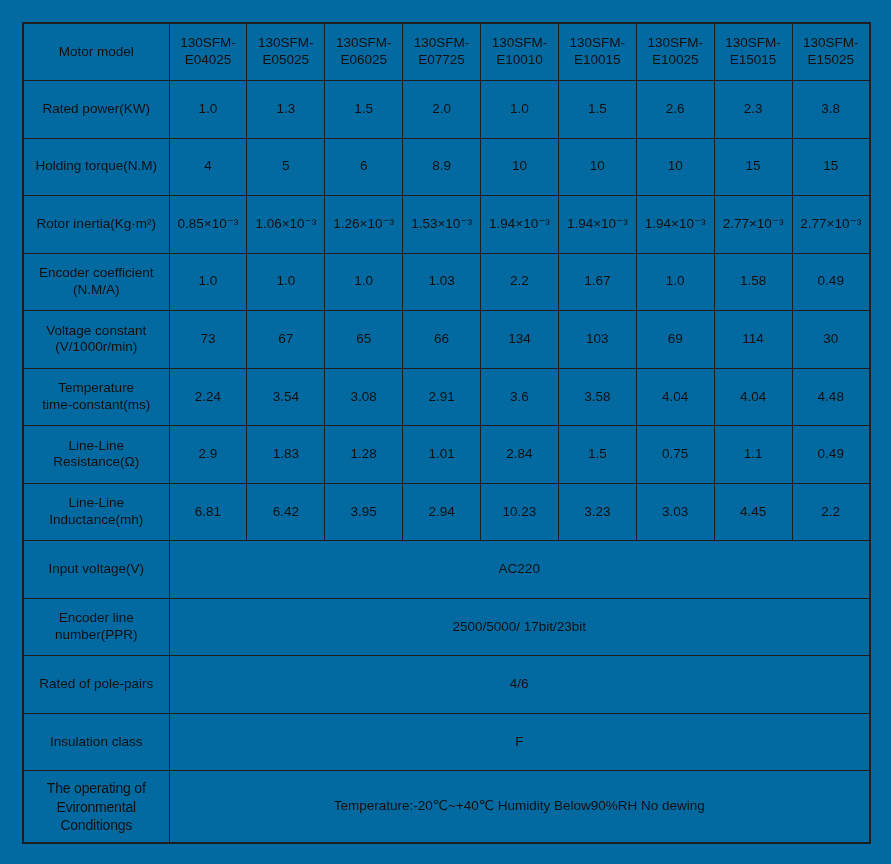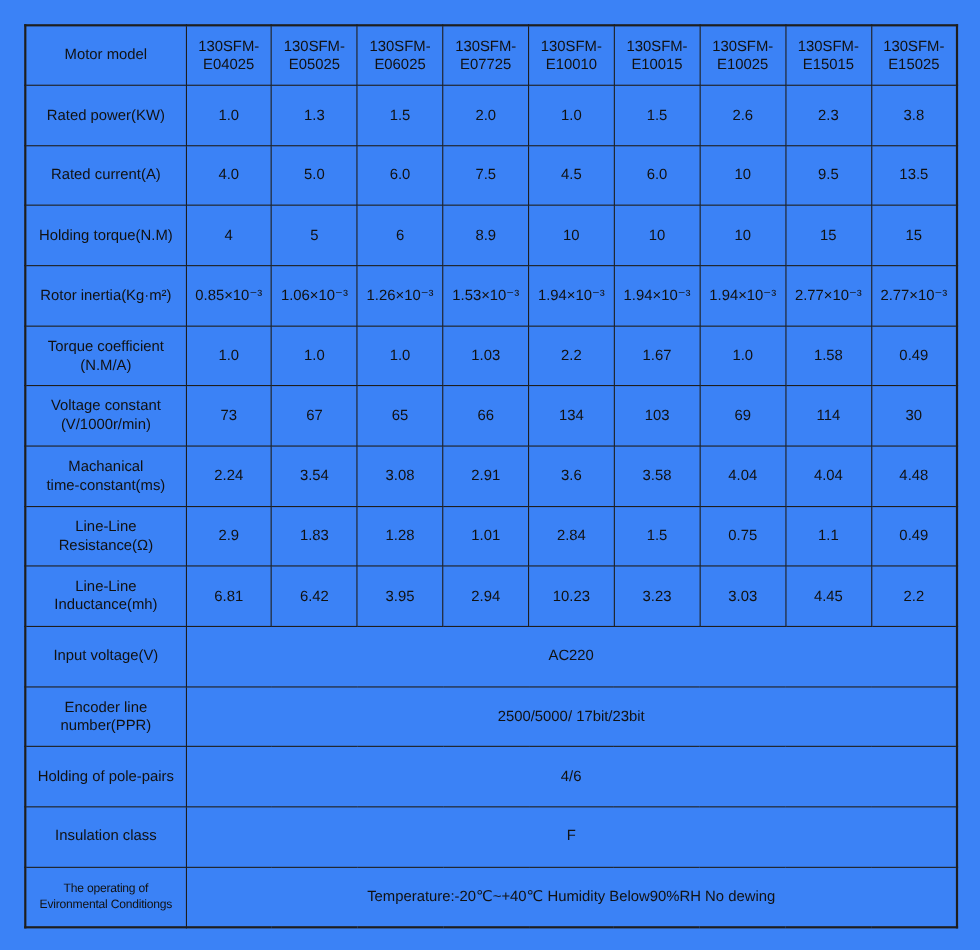--- a/index.html
+++ b/index.html
@@ -5,21 +5,21 @@
   * { box-sizing: border-box; }
   html, body {
     margin: 0; padding: 0;
     background: #ffffff;
     font-family: "Liberation Sans", "DejaVu Sans", sans-serif;
   }
   .sheet {
     position: relative;
     width: 891px;
     height: 864px;
-    background: #3b82f6;
+    background: #0369a1;
     overflow: hidden;
   }
   table.spec-table {
     position: absolute;
     left: 22px;
     top: 22px;
     width: 849px;
     height: 822px;
     border-collapse: collapse;
     table-layout: fixed;
@@ -33,21 +33,21 @@
     font-size: 13.5px;
     font-weight: 400;
     color: #111111;
     line-height: 1.25;
     white-space: pre-line;
     overflow: hidden;
   }
   .spec-table col.label-col { width: 146px; }
   .spec-table tr { height: 48px; }
   .spec-table td.small-label {
-    font-size: 11px;
+    font-size: 14px;
     line-height: 1.3;
     letter-spacing: -0.2px;
   }
 </style>
 </head>
 <body>
 
 <div class="sheet">
   <table class="spec-table">
     <colgroup>
@@ -91,32 +91,20 @@
         <td>1.3</td>
         <td>1.5</td>
         <td>2.0</td>
         <td>1.0</td>
         <td>1.5</td>
         <td>2.6</td>
         <td>2.3</td>
         <td>3.8</td>
       </tr>
 
-      <tr>
-        <td>Rated current(A)</td>
-        <td>4.0</td>
-        <td>5.0</td>
-        <td>6.0</td>
-        <td>7.5</td>
-        <td>4.5</td>
-        <td>6.0</td>
-        <td>10</td>
-        <td>9.5</td>
-        <td>13.5</td>
-      </tr>
 
       <tr>
         <td>Holding torque(N.M)</td>
         <td>4</td>
         <td>5</td>
         <td>6</td>
         <td>8.9</td>
         <td>10</td>
         <td>10</td>
         <td>10</td>
@@ -132,21 +120,21 @@
         <td>1.26×10⁻³</td>
         <td>1.53×10⁻³</td>
         <td>1.94×10⁻³</td>
         <td>1.94×10⁻³</td>
         <td>1.94×10⁻³</td>
         <td>2.77×10⁻³</td>
         <td>2.77×10⁻³</td>
       </tr>
 
       <tr>
-        <td>Torque coefficient
+        <td>Encoder coefficient
 (N.M/A)</td>
         <td>1.0</td>
         <td>1.0</td>
         <td>1.0</td>
         <td>1.03</td>
         <td>2.2</td>
         <td>1.67</td>
         <td>1.0</td>
         <td>1.58</td>
         <td>0.49</td>
@@ -160,21 +148,21 @@
         <td>65</td>
         <td>66</td>
         <td>134</td>
         <td>103</td>
         <td>69</td>
         <td>114</td>
         <td>30</td>
       </tr>
 
       <tr>
-        <td>Machanical
+        <td>Temperature
 time-constant(ms)</td>
         <td>2.24</td>
         <td>3.54</td>
         <td>3.08</td>
         <td>2.91</td>
         <td>3.6</td>
         <td>3.58</td>
         <td>4.04</td>
         <td>4.04</td>
         <td>4.48</td>
@@ -213,21 +201,21 @@
         <td colspan="9">AC220</td>
       </tr>
 
       <tr>
         <td>Encoder line
 number(PPR)</td>
         <td colspan="9">2500/5000/ 17bit/23bit</td>
       </tr>
 
       <tr>
-        <td>Holding of pole-pairs</td>
+        <td>Rated of pole-pairs</td>
         <td colspan="9">4/6</td>
       </tr>
 
       <tr>
         <td>Insulation class</td>
         <td colspan="9">F</td>
       </tr>
 
 
       <tr>

